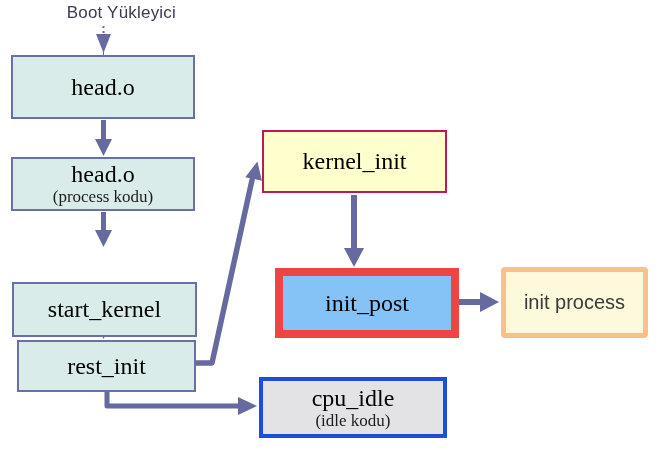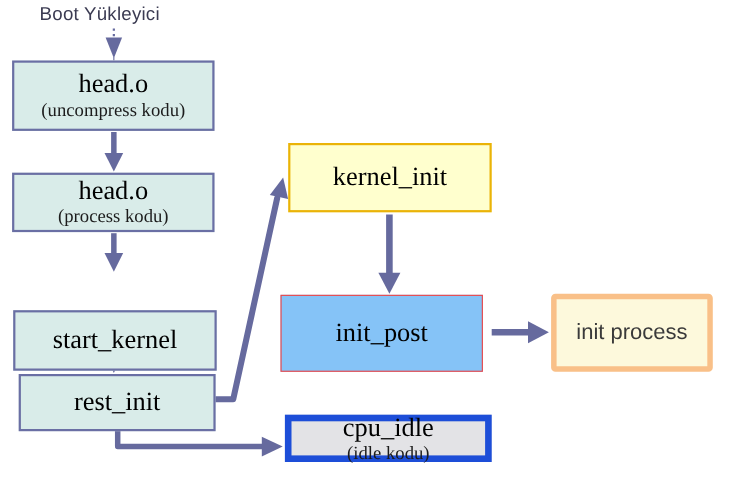--- a/index.html
+++ b/index.html
@@ -1,46 +1,46 @@
 <!DOCTYPE html>
 <html><head>
 <meta charset="utf-8">
 <style>
   html,body{margin:0;padding:0;background:#ffffff;}
   #stage{
     position:relative;width:666px;height:450px;background:#ffffff;
     font-family:"Liberation Sans",sans-serif;overflow:hidden;
   }
   .title{
-    position:absolute;left:36px;top:3px;width:140px;text-align:left;
+    position:absolute;left:36px;top:3px;width:140px;text-align:right;
     font-size:17px;color:#3b3b52;letter-spacing:.2px;
   }
   .node{
     position:absolute;box-sizing:border-box;
     display:flex;flex-direction:column;align-items:center;justify-content:center;
     z-index:2;
   }
   .node .main{
     font-family:Liberation Serif, serif;font-size:24px;color:#000000;
     line-height:1.1;white-space:nowrap;
   }
   .node .sub{
     font-family:"Liberation Serif",serif;font-size:17px;color:#1c1c1c;
     line-height:1.15;white-space:nowrap;
   }
   .teal{background:#d9ece9;border:2px solid #6a6fa4;}
   .n-head1{left:11px;top:55px;width:184px;height:64px;}
   .n-head2{left:11px;top:157px;width:184px;height:54px;}
   .n-startk{left:12px;top:248px;width:185px;height:55px;margin-top:34px;}
   .n-restinit{left:17px;top:340px;width:179px;height:52px;align-items:center;}
-  .n-kernelinit{left:262px;top:130px;width:185px;height:63px;background:#ffffce;border:2px solid #eab308;}
-  .n-initpost{left:255px;top:268px;width:184px;height:70px;background:#85c3f7;border:1px solid #ef4444;}
+  .n-kernelinit{left:262px;top:130px;width:185px;height:63px;background:#ffffce;border:2px solid #be185d;}
+  .n-initpost{left:275px;top:268px;width:184px;height:70px;background:#85c3f7;border:8px solid #ef4444;}
   .n-initprocess{left:501px;top:267px;width:147px;height:71px;background:#fdf9dc;border:5px solid #f9c088;border-radius:4px;}
   .n-initprocess .proc{font-family:"Liberation Sans",sans-serif;font-size:20px;color:#3a3a3a;}
-  .n-cpuidle{left:259px;top:377px;width:188px;height:43px;background:#e3e3e6;border:6px solid #1d4ed8;}
+  .n-cpuidle{left:259px;top:377px;width:188px;height:61px;background:#e3e3e6;border:4px solid #1d4ed8;}
   svg.arrows{position:absolute;left:0;top:0;z-index:1;}
 </style>
 </head>
 <body>
 
 <div id="stage">
 
   <div class="title">Boot Yükleyici</div>
 
   <svg class="arrows" width="666" height="450" viewBox="0 0 666 450">
@@ -84,21 +84,20 @@
 
       <g>
         <polyline points="107,391 107,406 239,406" fill="none" stroke-width="5" stroke-linejoin="round" stroke-linecap="round"></polyline>
         <polygon points="238,397 238,415 257,406" stroke="none"></polygon>
       </g>
     </g>
   </svg>
 
   <div class="node teal n-head1">
     <div class="main">head.o</div>
-    <div class="sub">(uncompress kodu)</div>
   </div>
 
   <div class="node teal n-head2">
     <div class="main">head.o</div>
     <div class="sub">(process kodu)</div>
   </div>
 
   <div class="node teal n-startk">
     <div class="main">start_kernel</div>
   </div>

